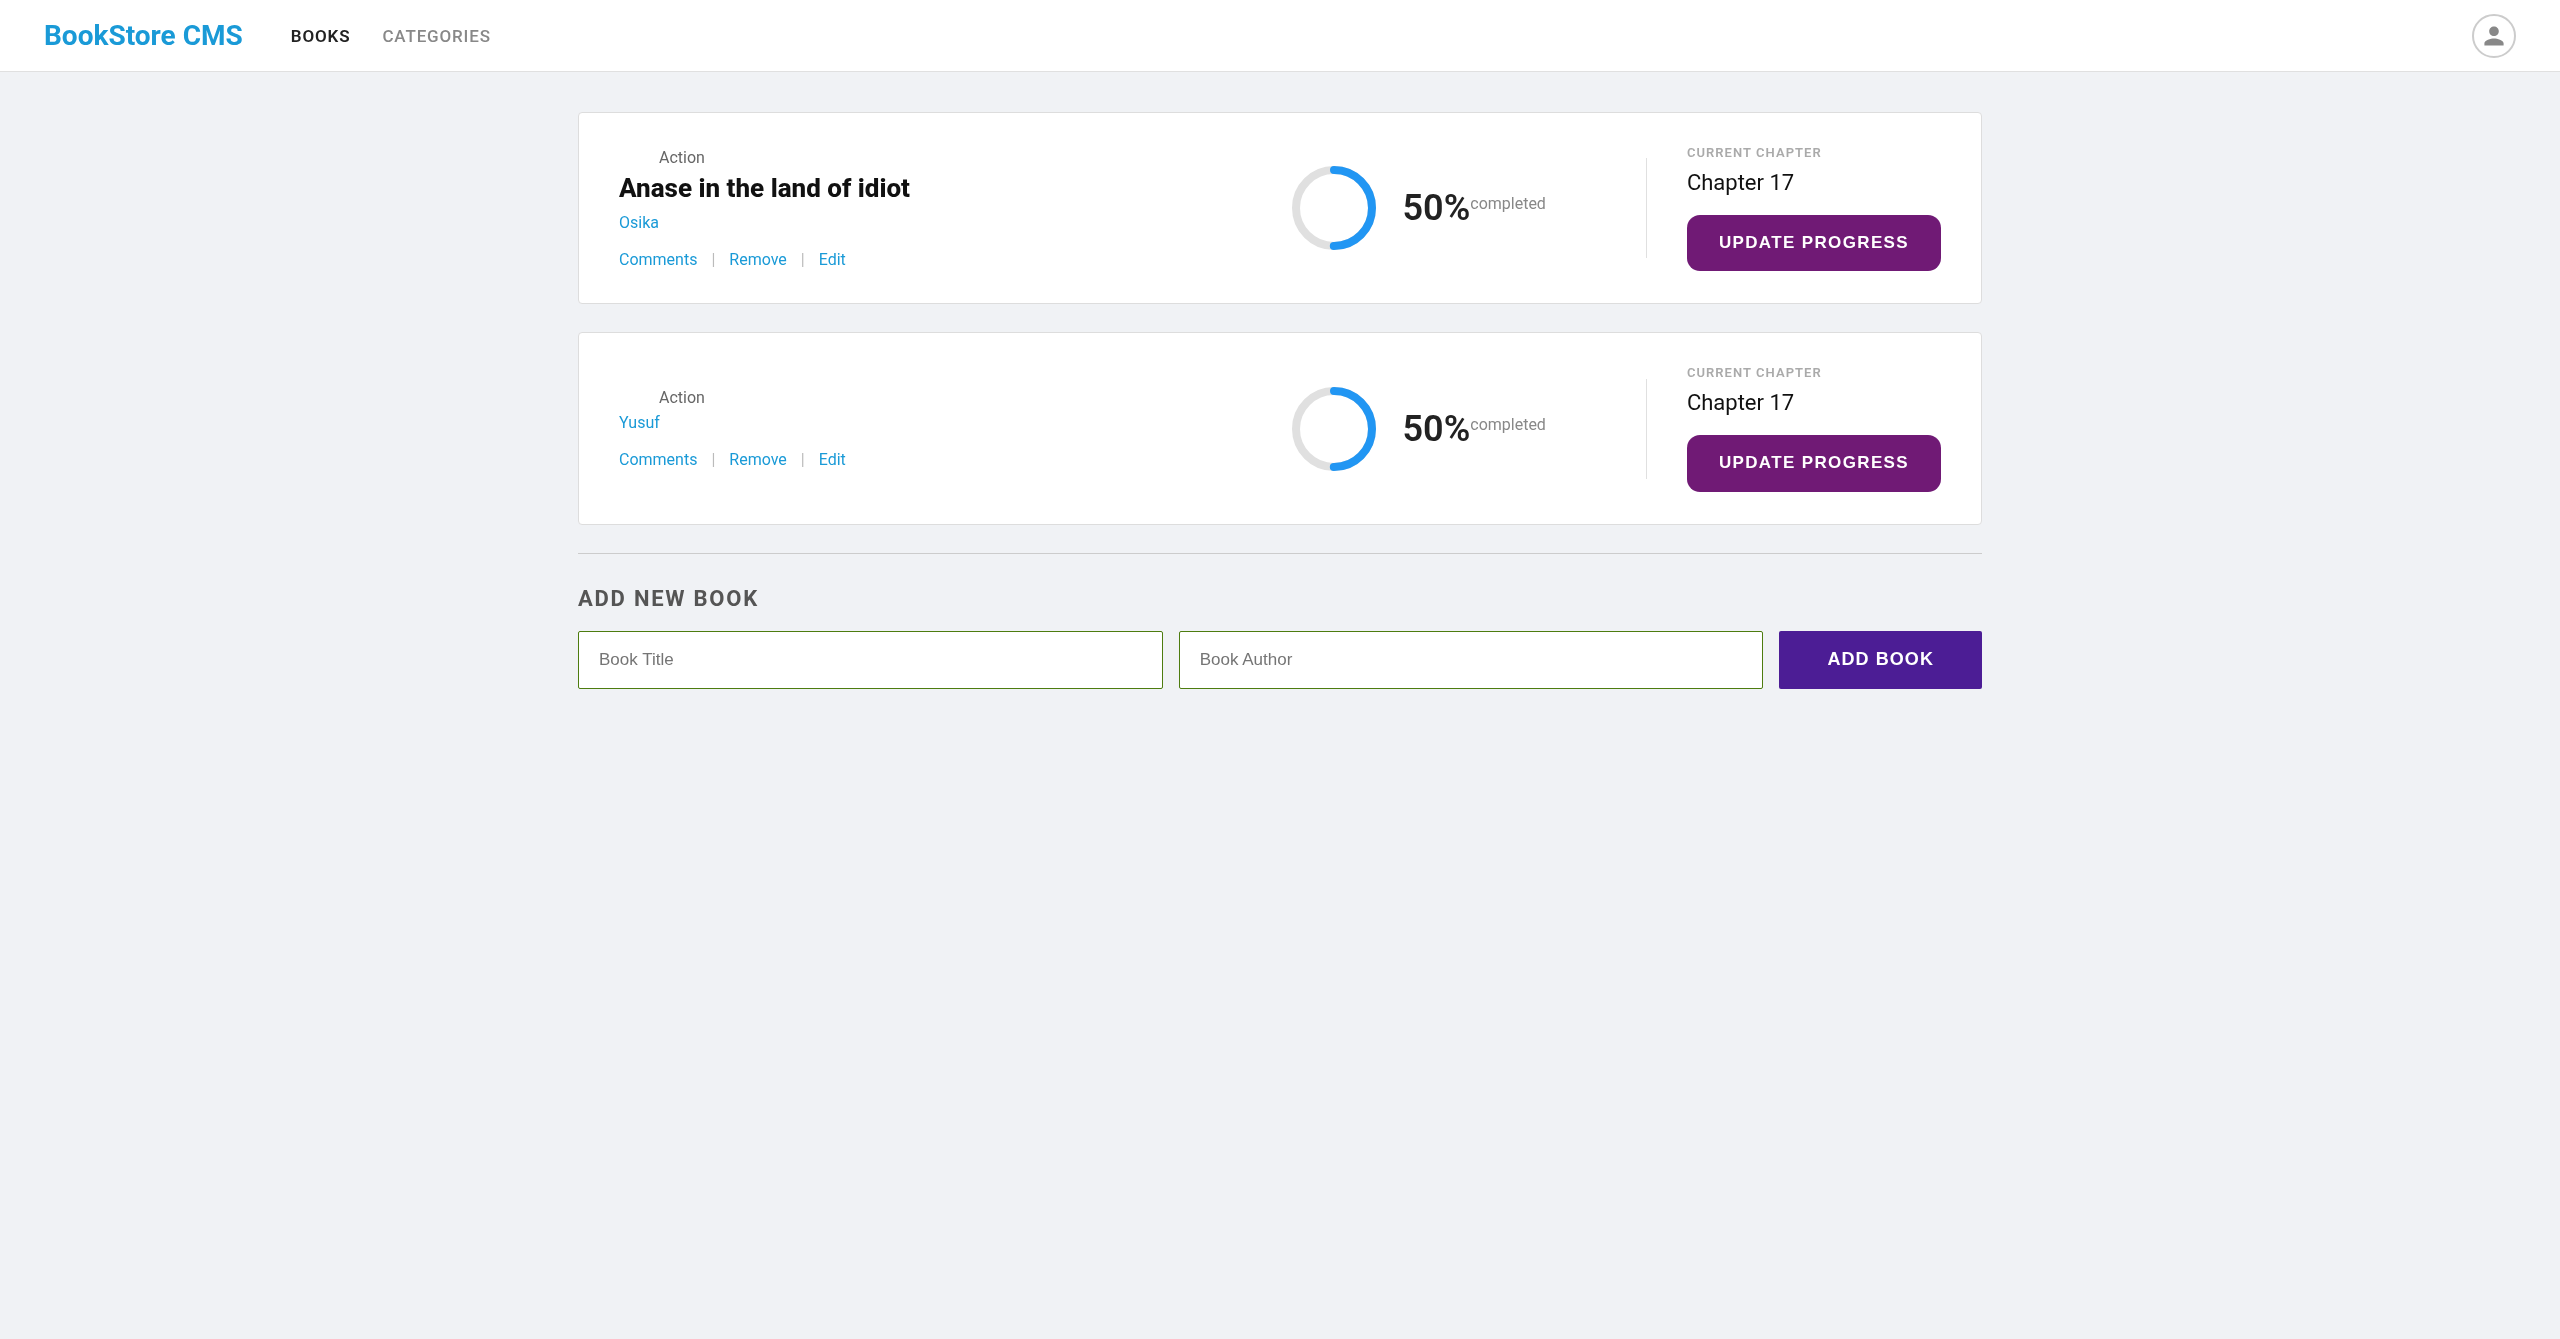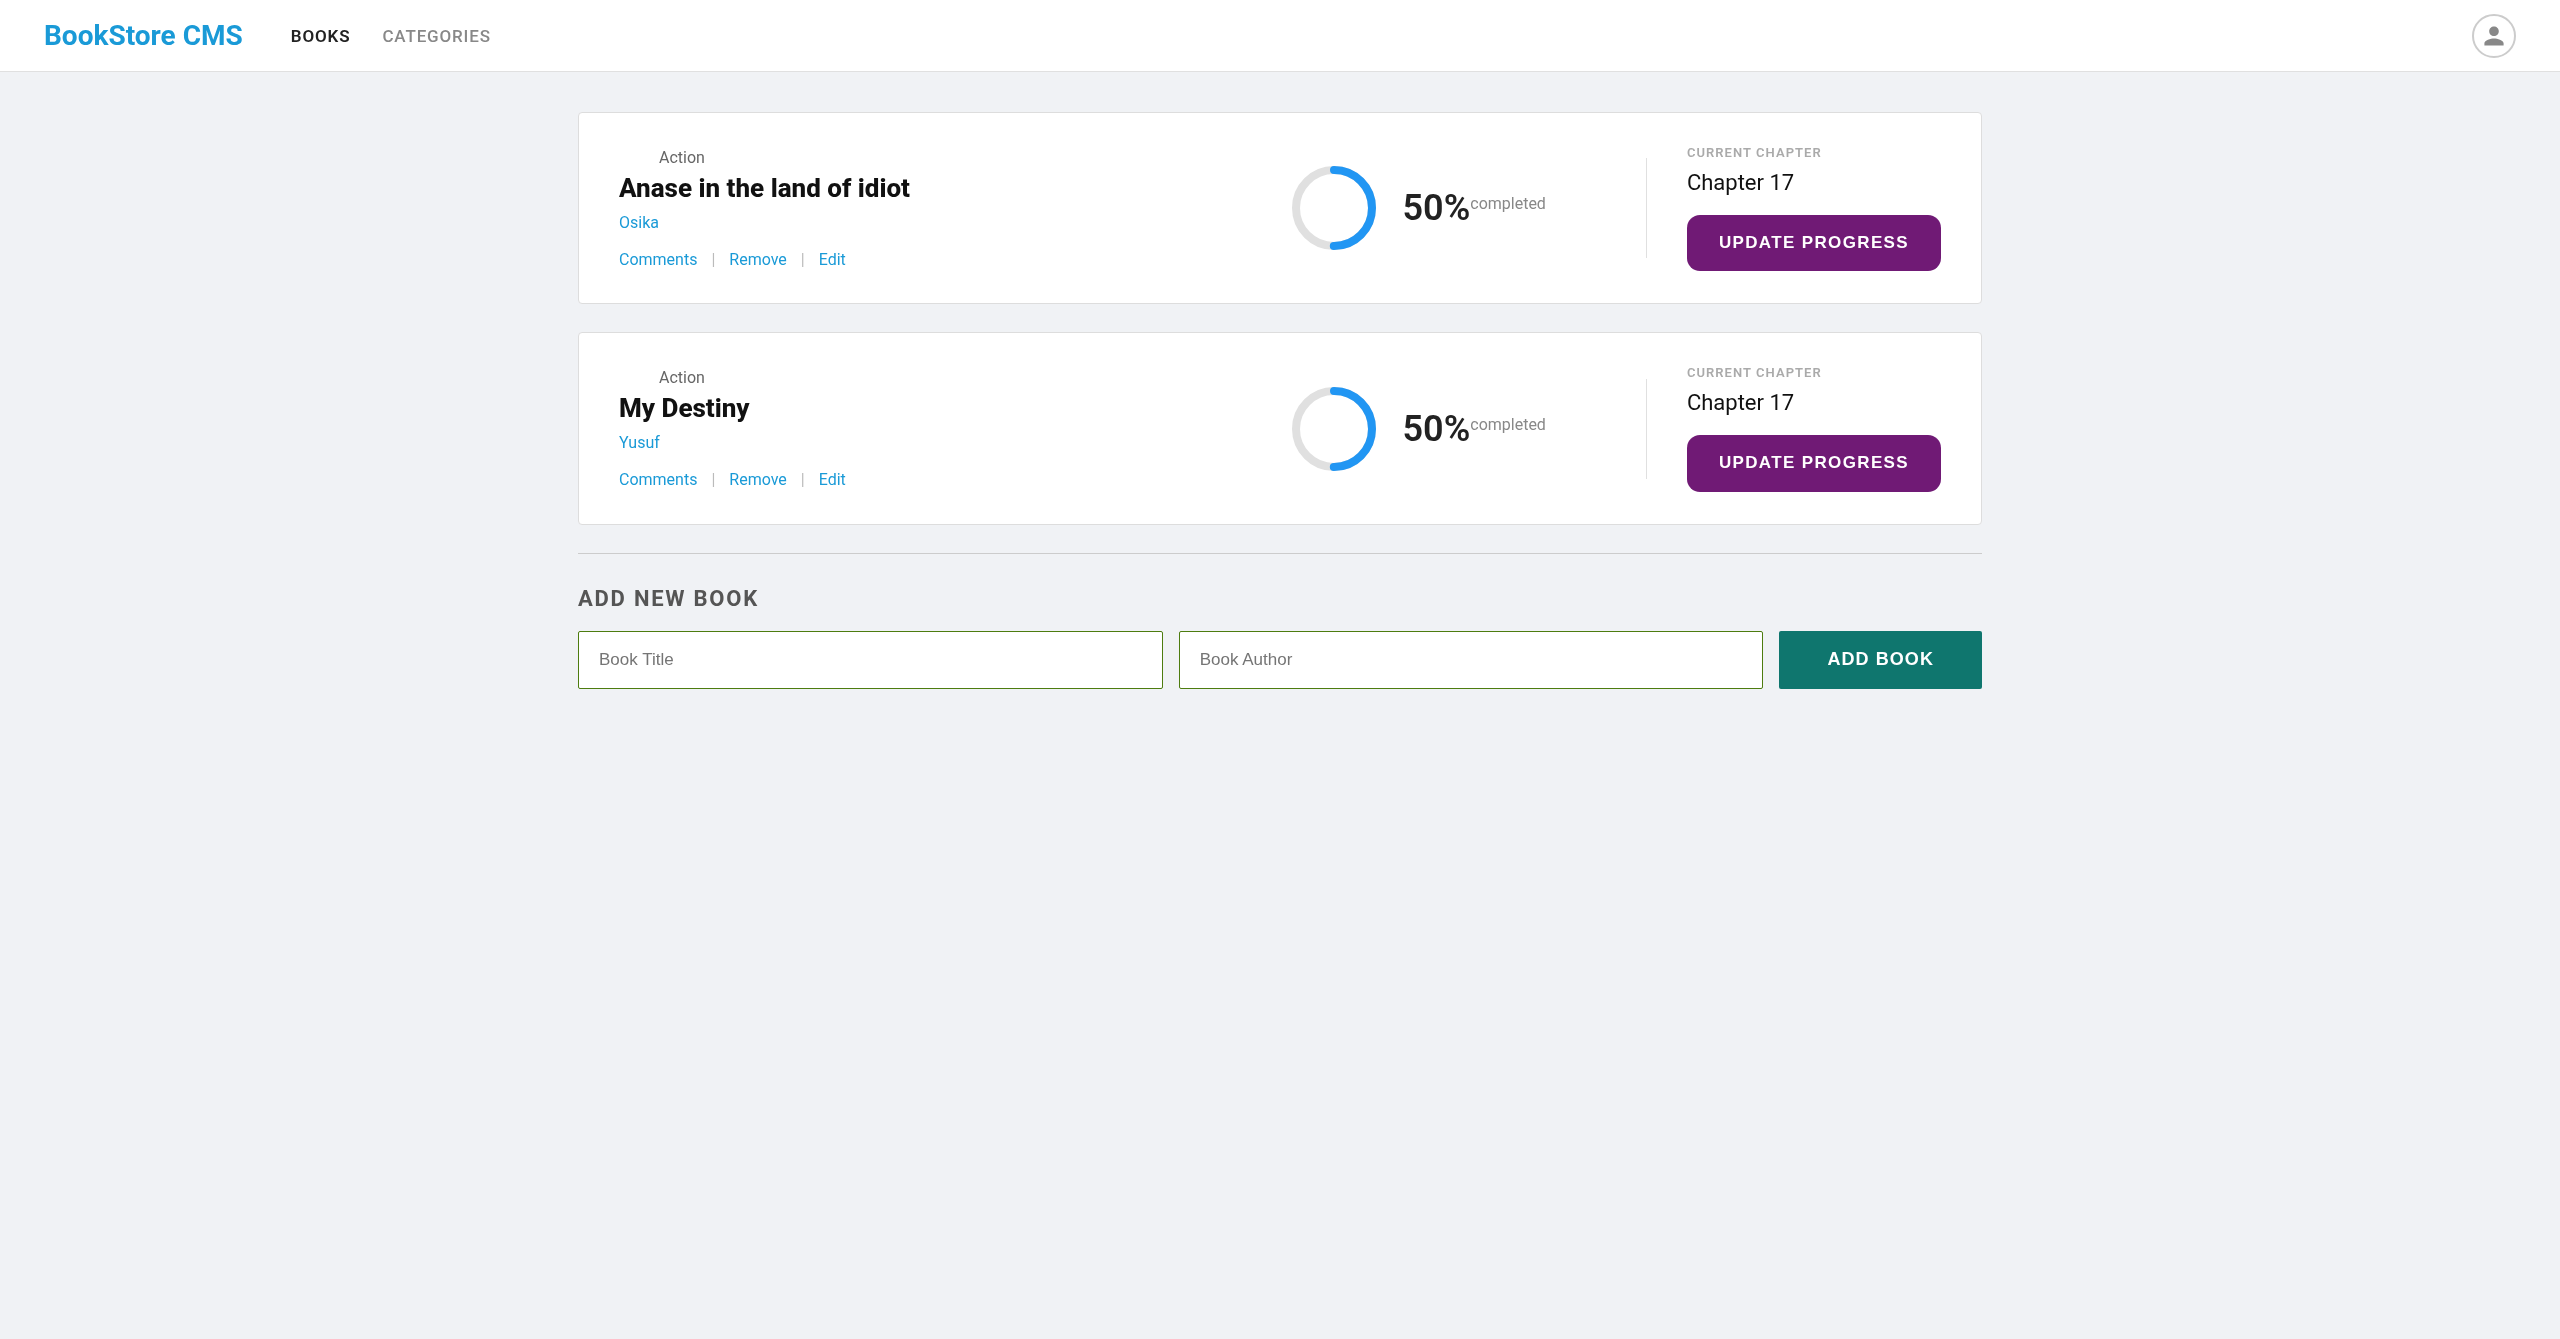--- a/index.html
+++ b/index.html
@@ -209,21 +209,21 @@
     .form-input {
       border: 1px solid #4d7c0f;
       border-radius: 2px;
       padding: 18px 20px;
       font-size: 17px;
       color: #999;
       outline: none;
       flex: 1;
     }
     .add-book-btn {
-      background: #0f766e;
+      background: #4c1d95;
       color: #fff;
       border: none;
       border-radius: 2px;
       padding: 18px 48px;
       font-size: 18px;
       font-weight: 700;
       letter-spacing: 0.06em;
       cursor: pointer;
       white-space: nowrap;
     }
@@ -276,21 +276,20 @@
     <div class="chapter-section">
       <div class="current-chapter-label">CURRENT CHAPTER</div>
       <div class="current-chapter-value">Chapter 17</div>
       <button class="update-progress-btn">UPDATE PROGRESS</button>
     </div>
   </div>
 
   <div class="book-card">
     <div class="book-info">
       <div class="book-genre">Action</div>
-      <div class="book-title">My Destiny</div>
       <div class="book-author">Yusuf</div>
       <div class="book-actions">
         <a class="book-action-link">Comments</a>
         <span class="book-action-sep">|</span>
         <a class="book-action-link">Remove</a>
         <span class="book-action-sep">|</span>
         <a class="book-action-link">Edit</a>
       </div>
     </div>
 

